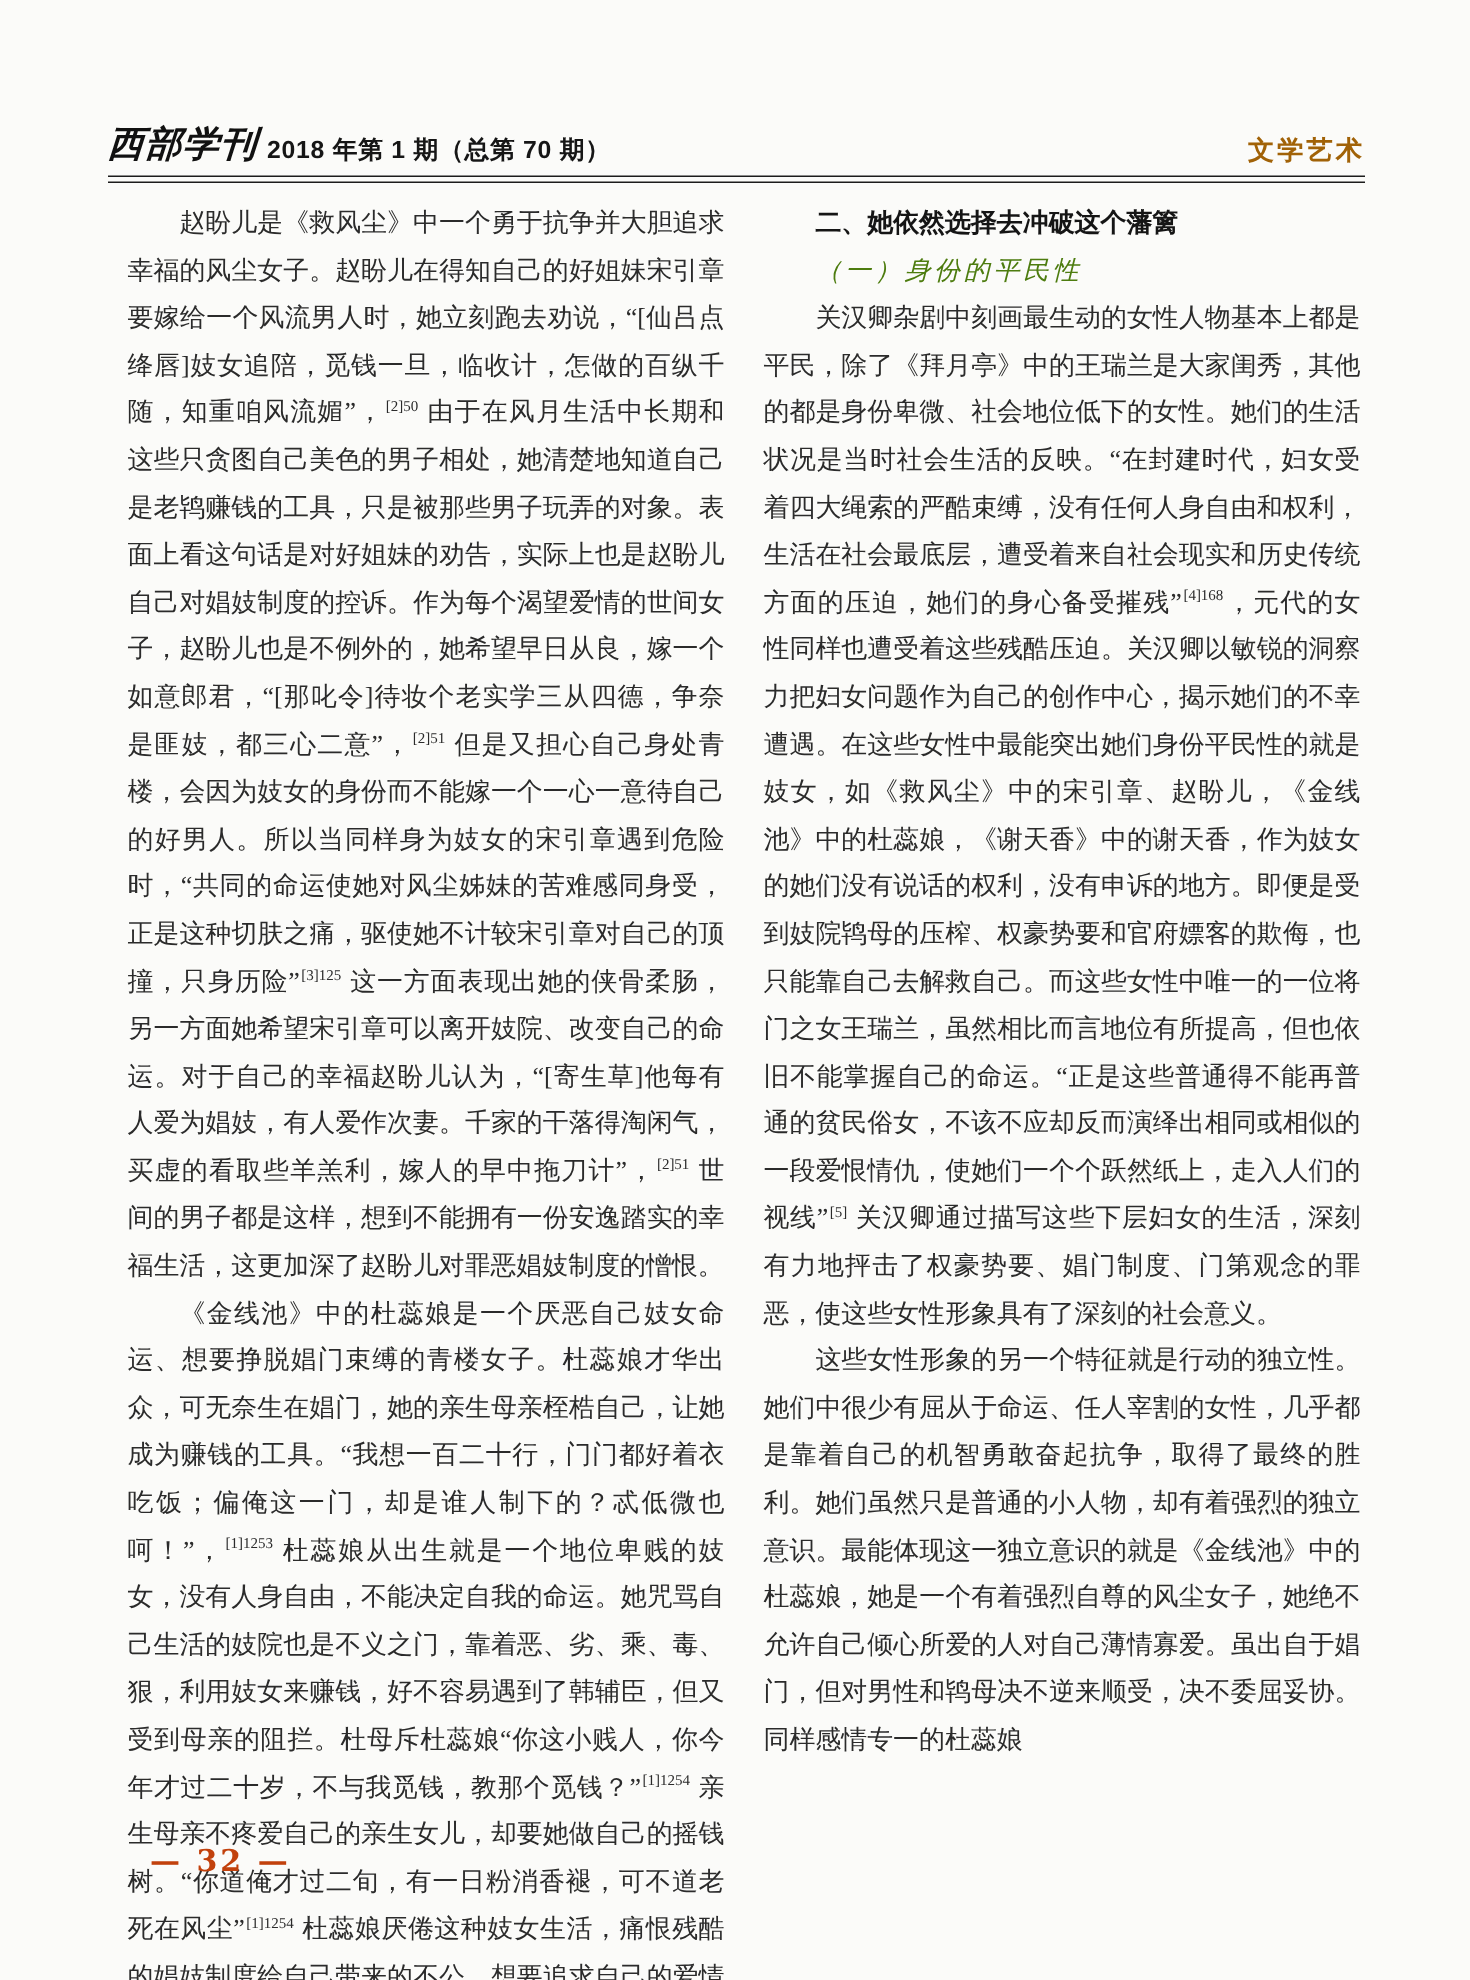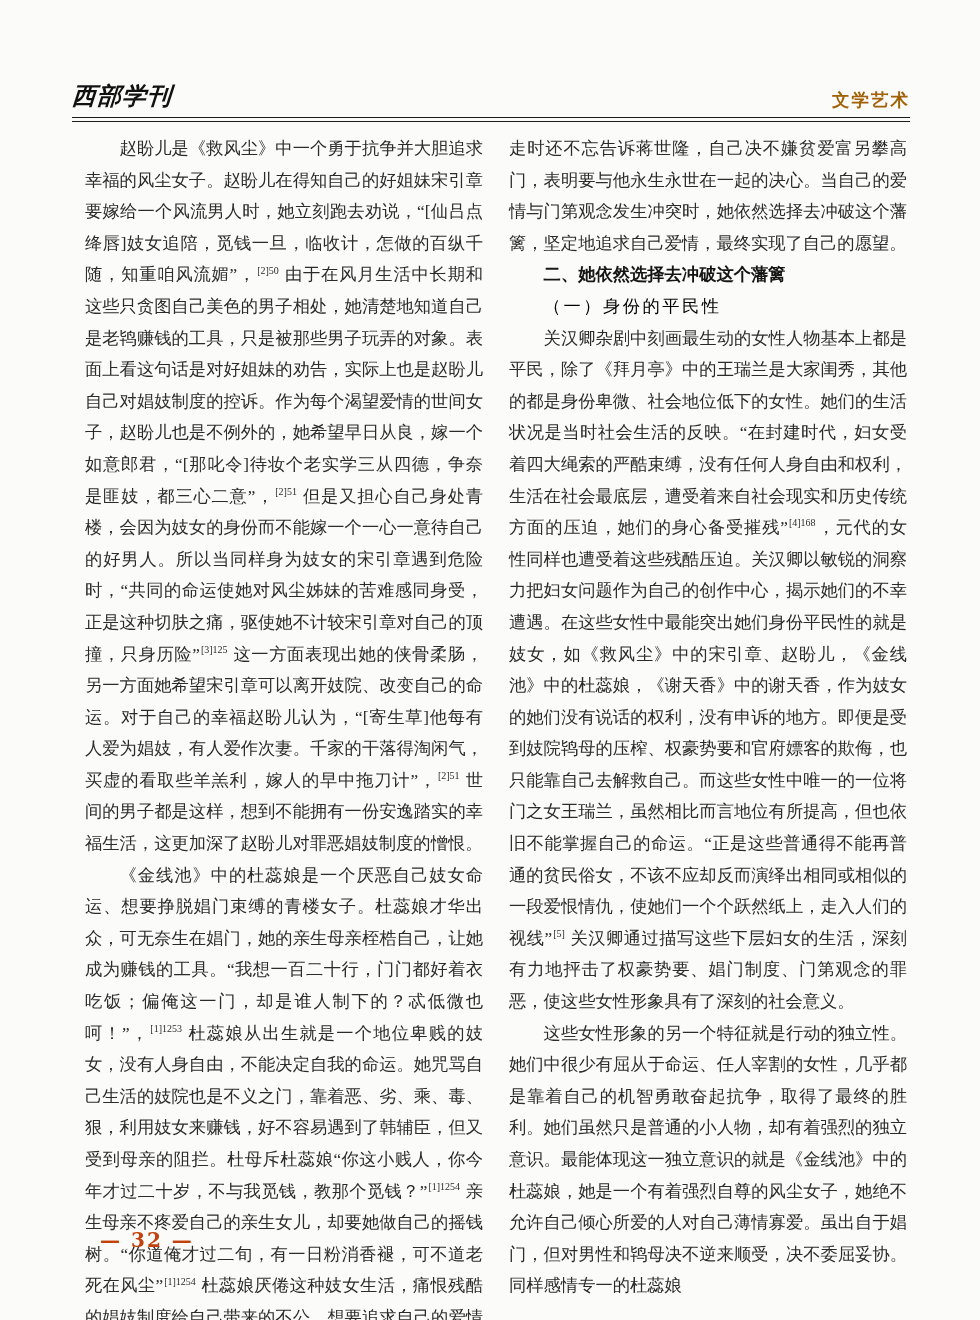--- a/index.html
+++ b/index.html
@@ -25,48 +25,48 @@
         border-top:1.8px solid #1c1c1c;border-bottom:1.2px solid #1c1c1c;}
   
   .cols{position:absolute;left:85px;top:133px;width:822px;display:flex;gap:26px;}
   .col{width:398px;}
   .blk{margin:0;font-size:17.3px;line-height:31.6px;text-align:justify;
        color:#2b2b2b;}
   .body{text-indent:2em;}
   .body-cont{text-indent:0;}
   .heading-bold{text-indent:2em;font-family:"Liberation Sans","DejaVu Sans",sans-serif;
        font-weight:bold;color:#151515;}
-  .heading-kai{text-indent:2em;letter-spacing:2.5px;color:#000000;}
+  .heading-kai{text-indent:2em;font-style:italic;letter-spacing:2.5px;color:#4d7c0f;}
   sup.cite{font-size:10px;line-height:0;vertical-align:super;letter-spacing:0;
        padding:0 1px;color:#2b2b2b;}
   
   .ftr{position:absolute;left:100px;top:1228px;
        font-family:"DejaVu Serif",serif;font-weight:bold;font-size:20px;color:#c2410c;
        letter-spacing:2px;}
 </style>
 </head>
 <body>
 
 <div class="page">
 
   <div class="hdr">
     <div class="hdr-left">
       <span class="logo">西部学刊</span>
+      <span class="issue">2018 年第 1 期（总第 70 期）</span>
     </div>
     <span class="section">文学艺术</span>
   </div>
   <div class="rule"></div>
 
   <div class="cols">
     <div class="col">
         <p class="blk body"><span>赵盼儿是《救风尘》中一个勇于抗争并大胆追求幸福的风尘女子。赵盼儿在得知自己的好姐妹宋引章要嫁给一个风流男人时，她立刻跑去劝说，“[仙吕点绛唇]妓女追陪，觅钱一旦，临收计，怎做的百纵千随，知重咱风流媚”，</span><sup class="cite">[2]50</sup><span> 由于在风月生活中长期和这些只贪图自己美色的男子相处，她清楚地知道自己是老鸨赚钱的工具，只是被那些男子玩弄的对象。表面上看这句话是对好姐妹的劝告，实际上也是赵盼儿自己对娼妓制度的控诉。作为每个渴望爱情的世间女子，赵盼儿也是不例外的，她希望早日从良，嫁一个如意郎君，“[那叱令]待妆个老实学三从四德，争奈是匪妓，都三心二意”，</span><sup class="cite">[2]51</sup><span> 但是又担心自己身处青楼，会因为妓女的身份而不能嫁一个一心一意待自己的好男人。所以当同样身为妓女的宋引章遇到危险时，“共同的命运使她对风尘姊妹的苦难感同身受，正是这种切肤之痛，驱使她不计较宋引章对自己的顶撞，只身历险”</span><sup class="cite">[3]125</sup><span> 这一方面表现出她的侠骨柔肠，另一方面她希望宋引章可以离开妓院、改变自己的命运。对于自己的幸福赵盼儿认为，“[寄生草]他每有人爱为娼妓，有人爱作次妻。千家的干落得淘闲气，买虚的看取些羊羔利，嫁人的早中拖刀计”，</span><sup class="cite">[2]51</sup><span> 世间的男子都是这样，想到不能拥有一份安逸踏实的幸福生活，这更加深了赵盼儿对罪恶娼妓制度的憎恨。</span></p>
         <p class="blk body"><span>《金线池》中的杜蕊娘是一个厌恶自己妓女命运、想要挣脱娼门束缚的青楼女子。杜蕊娘才华出众，可无奈生在娼门，她的亲生母亲桎梏自己，让她成为赚钱的工具。“我想一百二十行，门门都好着衣吃饭；偏俺这一门，却是谁人制下的？忒低微也呵！”，</span><sup class="cite">[1]1253</sup><span> 杜蕊娘从出生就是一个地位卑贱的妓女，没有人身自由，不能决定自我的命运。她咒骂自己生活的妓院也是不义之门，靠着恶、劣、乘、毒、狠，利用妓女来赚钱，好不容易遇到了韩辅臣，但又受到母亲的阻拦。杜母斥杜蕊娘“你这小贱人，你今年才过二十岁，不与我觅钱，教那个觅钱？”</span><sup class="cite">[1]1254</sup><span> 亲生母亲不疼爱自己的亲生女儿，却要她做自己的摇钱树。“你道俺才过二旬，有一日粉消香褪，可不道老死在风尘”</span><sup class="cite">[1]1254</sup><span> 杜蕊娘厌倦这种妓女生活，痛恨残酷的娼妓制度给自己带来的不公，想要追求自己的爱情幸福。</span></p>
       </div>
     <div class="col">
-        <p class="blk body-cont"><span>走时还不忘告诉蒋世隆，自己决不嫌贫爱富另攀高门，表明要与他永生永世在一起的决心。当自己的爱情与门第观念发生冲突时，她依然选择去冲破这个藩篱，坚定地追求自己爱情，最终实现了自己的愿望。</span></p>
         <p class="blk heading-bold"><span>二、她依然选择去冲破这个藩篱</span></p>
         <p class="blk heading-kai"><span>（一）身份的平民性</span></p>
         <p class="blk body"><span>关汉卿杂剧中刻画最生动的女性人物基本上都是平民，除了《拜月亭》中的王瑞兰是大家闺秀，其他的都是身份卑微、社会地位低下的女性。她们的生活状况是当时社会生活的反映。“在封建时代，妇女受着四大绳索的严酷束缚，没有任何人身自由和权利，生活在社会最底层，遭受着来自社会现实和历史传统方面的压迫，她们的身心备受摧残”</span><sup class="cite">[4]168</sup><span>，元代的女性同样也遭受着这些残酷压迫。关汉卿以敏锐的洞察力把妇女问题作为自己的创作中心，揭示她们的不幸遭遇。在这些女性中最能突出她们身份平民性的就是妓女，如《救风尘》中的宋引章、赵盼儿，《金线池》中的杜蕊娘，《谢天香》中的谢天香，作为妓女的她们没有说话的权利，没有申诉的地方。即便是受到妓院鸨母的压榨、权豪势要和官府嫖客的欺侮，也只能靠自己去解救自己。而这些女性中唯一的一位将门之女王瑞兰，虽然相比而言地位有所提高，但也依旧不能掌握自己的命运。“正是这些普通得不能再普通的贫民俗女，不该不应却反而演绎出相同或相似的一段爱恨情仇，使她们一个个跃然纸上，走入人们的视线”</span><sup class="cite">[5]</sup><span> 关汉卿通过描写这些下层妇女的生活，深刻有力地抨击了权豪势要、娼门制度、门第观念的罪恶，使这些女性形象具有了深刻的社会意义。</span></p>
         <p class="blk body"><span>这些女性形象的另一个特征就是行动的独立性。她们中很少有屈从于命运、任人宰割的女性，几乎都是靠着自己的机智勇敢奋起抗争，取得了最终的胜利。她们虽然只是普通的小人物，却有着强烈的独立意识。最能体现这一独立意识的就是《金线池》中的杜蕊娘，她是一个有着强烈自尊的风尘女子，她绝不允许自己倾心所爱的人对自己薄情寡爱。虽出自于娼门，但对男性和鸨母决不逆来顺受，决不委屈妥协。同样感情专一的杜蕊娘</span></p>
       </div>
   </div>
 
   <div class="ftr">— 32 —</div>
 
 </div>

